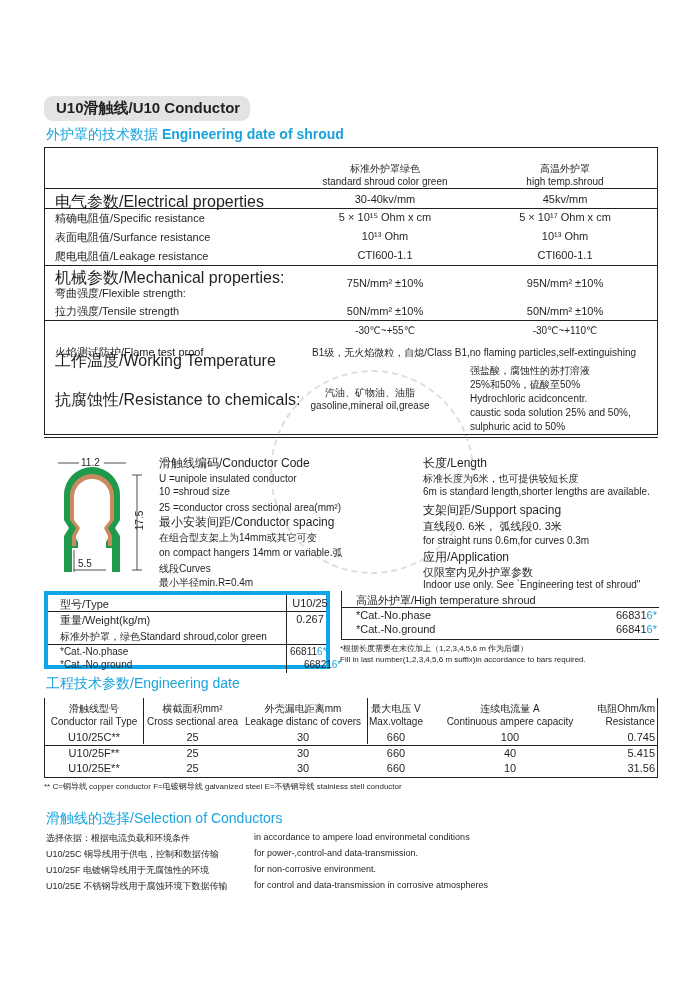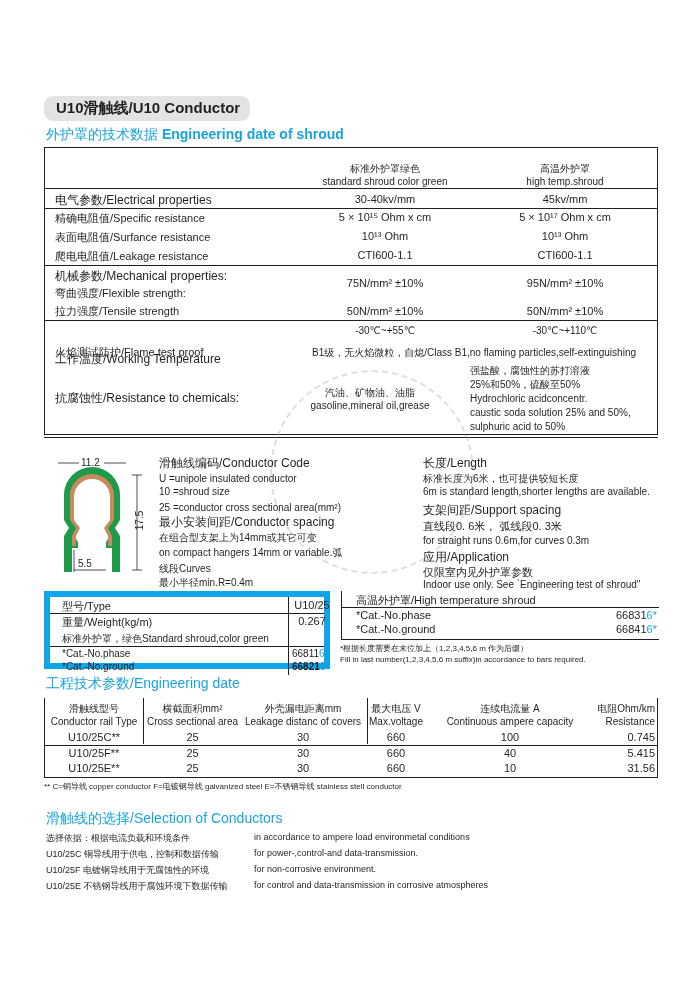--- a/index.html
+++ b/index.html
@@ -5,30 +5,30 @@
   html, body { margin:0; padding:0; background:#ffffff; }
   body { width:699px; height:990px; position:relative; overflow:hidden;
          font-family:"Liberation Sans", "DejaVu Sans", sans-serif; color:#231f20; }
   .abs { position:absolute; }
   .title-pill { left:44px; top:96px; background:#e3e3e3; border-radius:9px;
                 padding:3px 10px 3px 12px; font-size:15px; font-weight:bold; color:#231f20; }
   .h-blue { color:#1aa3dc; font-size:14px; }
   .h-blue b { font-weight:bold; }
   .sm { font-size:10px; line-height:13px; }
   .md { font-size:11px; }
-  .lg { font-size:12px; }
+  .lg { font-size:16px; }
   
   .shroud { left:44px; top:147px; width:614px; height:288px; border:1px solid #231f20; box-sizing:border-box; }
   .hline { position:absolute; height:1px; background:#231f20; }
   .cell { position:absolute; white-space:nowrap; }
   .center { text-align:center; }
   .wm { position:absolute; left:270px; top:370px; width:200px; height:200px; border-radius:50%;
         border:2px dashed rgba(160,160,160,0.35); pointer-events:none; }
   .blue-digit { color:#1aa3dc; }
-  .box { border:6px solid #0ea5e9; box-sizing:border-box; }
+  .box { border:4px solid #0ea5e9; box-sizing:border-box; }
 </style>
 </head>
 <body>
 
 <div class="abs title-pill">U10滑触线/U10 Conductor</div>
 
 <div class="abs h-blue" style="left:46px; top:126px;">
   <span>外护罩的技术数据</span>
   <b>Engineering date of shroud</b>
 </div>
@@ -145,21 +145,21 @@
   <div class="hline" style="left:0; right:0; top:16px;"></div>
   <div class="cell md" style="left:12px; top:18px;">重量/Weight(kg/m)</div>
   <div class="cell md center" style="left:238px; top:18px; width:48px;">0.267</div>
   <div class="cell sm" style="left:12px; top:35px;">标准外护罩，绿色Standard shroud,color green</div>
   <div class="hline" style="left:0; right:0; top:49px;"></div>
   <div class="cell sm" style="left:12px; top:50px;">*Cat.-No.phase</div>
   <div class="cell sm" style="left:242px; top:50px;">
     <span>66811</span><span class="blue-digit">6*</span>
   </div>
   <div class="cell sm" style="left:12px; top:63px;">*Cat.-No.ground</div>
-  <div class="cell sm" style="left:242px; top:63px;font-weight:bold;">
+  <div class="cell sm" style="left:256px; top:63px;">
     <span>66821</span><span class="blue-digit">6*</span>
   </div>
   <div style="position:absolute; left:238px; top:0; width:1px; height:78px; background:#231f20;"></div>
 </div>
 
 <div class="abs" style="left:341px; top:591px; width:317px; height:48px; border-left:1px solid #231f20; border-bottom:1px solid #231f20;">
   <div class="cell md" style="left:14px; top:2px;">高温外护罩/High temperature shroud</div>
   <div class="hline" style="left:0; right:0; top:16px;"></div>
   <div class="cell md" style="left:14px; top:18px;">*Cat.-No.phase</div>
   <div class="cell md" style="right:2px; top:18px;">

